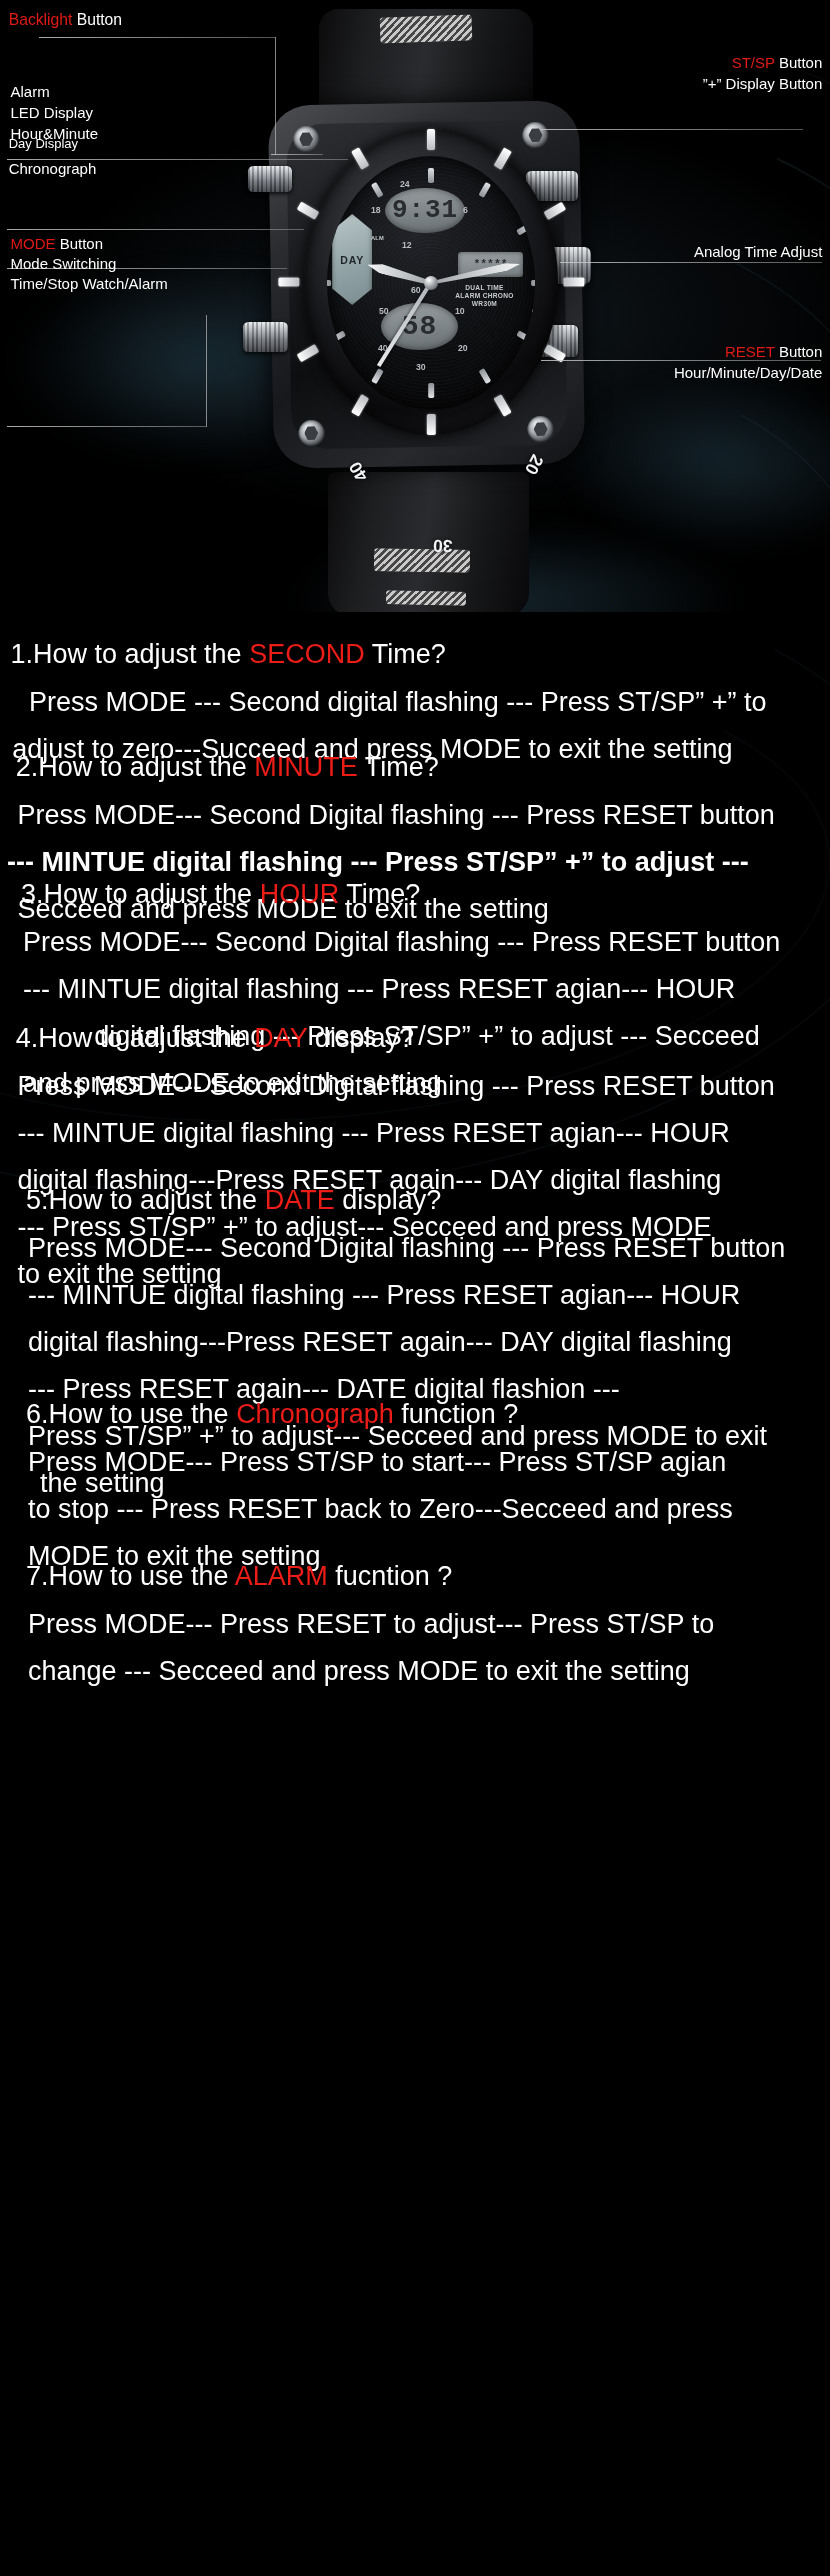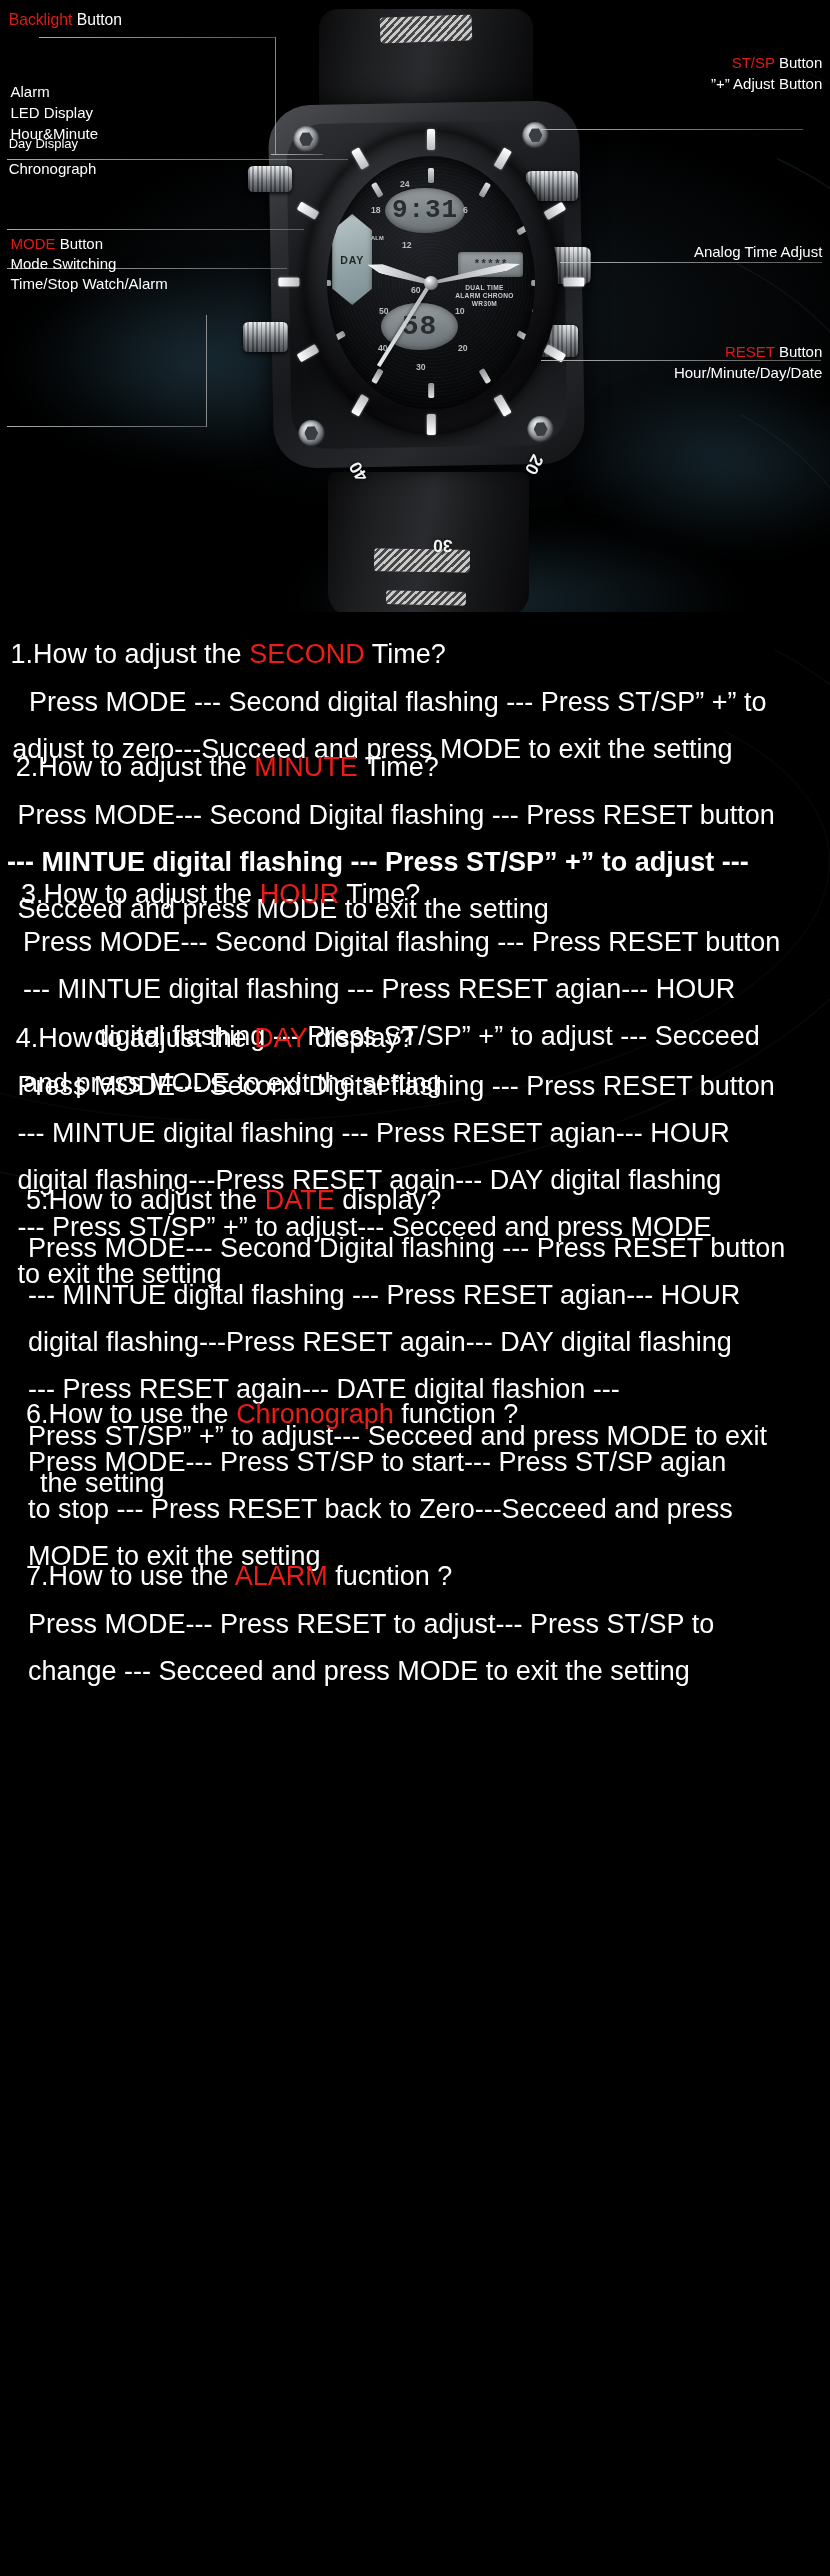--- a/index.html
+++ b/index.html
@@ -394,21 +394,21 @@
         <span class="hl">MODE</span><span> Button</span>
       </div>
       <div>Mode Switching</div>
       <div>Time/Stop Watch/Alarm</div>
     </div>
 
     <div class="callout" style="right:8.7px; top:52px; font-size:15px; line-height:21px; text-align:right;">
       <div>
         <span class="hl">ST/SP</span><span> Button</span>
       </div>
-      <div>”+”  Adjust Button</div>
+      <div>”+”  Display Button</div>
     </div>
 
     <div class="callout" style="right:8.7px; top:243px; font-size:15px;">Analog Time Adjust</div>
 
     <div class="callout" style="right:8.7px; top:341px; font-size:15px; line-height:21px; text-align:right;">
       <div>
         <span class="hl">RESET</span><span> Button</span>
       </div>
       <div>Hour/Minute/Day/Date</div>
     </div>

